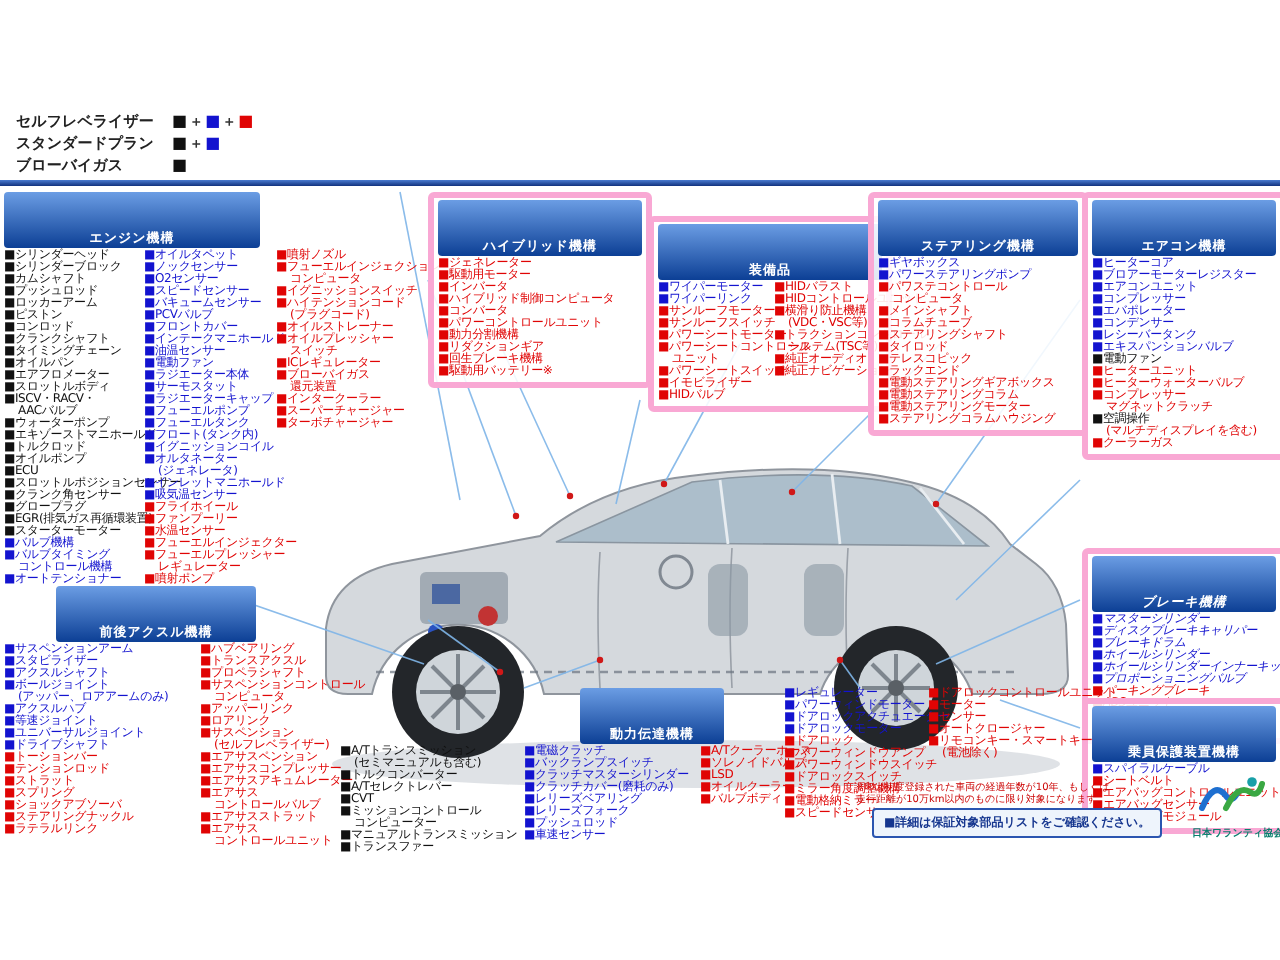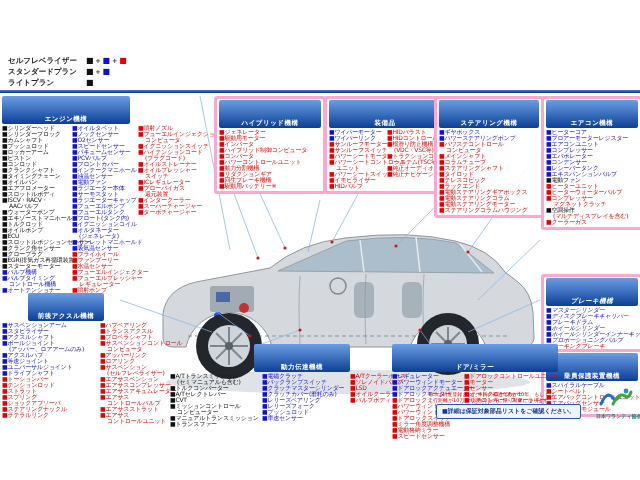--- a/index.html
+++ b/index.html
@@ -51,21 +51,21 @@
         <span class="legend-plus">＋</span>
         <span class="legend-sq r">■</span>
       </div>
       <div class="legend-row">
         <span class="legend-label">スタンダードプラン</span>
         <span class="legend-sq k">■</span>
         <span class="legend-plus">＋</span>
         <span class="legend-sq b">■</span>
       </div>
       <div class="legend-row">
-        <span class="legend-label">ライトプラン</span>
+        <span class="legend-label">ブローバイガス</span>
         <span class="legend-sq k">■</span>
       </div>
     </div>
 
   <div id="divider"></div>
 
   <svg id="car" width="400" height="210" viewBox="0 0 400 210">
     <ellipse cx="200" cy="196" rx="182" ry="12" fill="#b9bfc7" opacity="0.45"></ellipse>
     <path d="M15 152 L15 128 Q18 103 48 96 L122 82 Q152 57 197 52 Q262 44 307 55 Q342 63 357 86
              L370 96 Q383 106 385 126 L386 152 Q386 161 372 161 L338 161 A40 40 0 0 0 262 161
@@ -244,21 +244,21 @@
           <div class="item r">■ハイブリッド制御コンピュータ</div>
           <div class="item r">■コンバータ</div>
           <div class="item r">■パワーコントロールユニット</div>
           <div class="item r">■動力分割機構</div>
           <div class="item r">■リダクションギア</div>
           <div class="item r">■回生ブレーキ機構</div>
           <div class="item r">■駆動用バッテリー※</div>
         </div>
       </div>
     </div>
-    <div class="section bordered" style="left: 324px; top: 96px;">
+    <div class="section bordered" style="left: 324px; top: 108px;">
       <div class="sec-header">装備品</div>
       <div class="cols">
         <div class="col" style="width: 56px;">
           <div class="item b">■ワイパーモーター</div>
           <div class="item b">■ワイパーリンク</div>
           <div class="item r">■サンルーフモーター</div>
           <div class="item r">■サンルーフスイッチ</div>
           <div class="item r">■パワーシートモーター</div>
           <div class="item r">■パワーシートコントロール</div>
           <div class="item r cont">ユニット</div>
@@ -345,21 +345,21 @@
         <div class="col" style="width: 92px;">
           <div class="item b">■スパイラルケーブル</div>
           <div class="item r">■シートベルト</div>
           <div class="item r">■エアバッグコントロールユニット</div>
           <div class="item r">■エアバッグセンサー</div>
           <div class="item r">■エアバッグモジュール</div>
         </div>
       </div>
     </div>
     <div class="section" style="left: 2px; top: 293px;">
-      <div class="sec-header" style="width: 76px; margin-left: 26px;">前後アクスル機構</div>
+      <div class="sec-header" style="width: 100px; margin-left: 26px;">前後アクスル機構</div>
       <div class="cols">
         <div class="col" style="width: 96px;">
           <div class="item b">■サスペンションアーム</div>
           <div class="item b">■スタビライザー</div>
           <div class="item b">■アクスルシャフト</div>
           <div class="item b">■ボールジョイント</div>
           <div class="item b cont">(アッパー、ロアアームのみ)</div>
           <div class="item b">■アクスルハブ</div>
           <div class="item b">■等速ジョイント</div>
           <div class="item b">■ユニバーサルジョイント</div>
@@ -387,21 +387,21 @@
           <div class="item r">■エアサスアキュムレーター</div>
           <div class="item r">■エアサス</div>
           <div class="item r cont">コントロールバルブ</div>
           <div class="item r">■エアサスストラット</div>
           <div class="item r">■エアサス</div>
           <div class="item r cont">コントロールユニット</div>
         </div>
       </div>
     </div>
     <div class="section" style="left: 170px; top: 344px;">
-      <div class="sec-header" style="width: 96px; margin-left: 84px;">動力伝達機構</div>
+      <div class="sec-header" style="width: 72px; margin-left: 120px;">動力伝達機構</div>
       <div class="cols">
         <div class="col" style="width: 90px;">
           <div class="item k">■A/Tトランスミッション</div>
           <div class="item k cont">(セミマニュアルも含む)</div>
           <div class="item k">■トルクコンバーター</div>
           <div class="item k">■A/Tセレクトレバー</div>
           <div class="item k">■CVT</div>
           <div class="item k">■ミッションコントロール</div>
           <div class="item k cont">コンピューター</div>
           <div class="item k">■マニュアルトランスミッション</div>
@@ -420,21 +420,20 @@
         <div class="col" style="width: 52px;">
           <div class="item r">■A/Tクーラーホース</div>
           <div class="item r">■ソレノイドバルブ</div>
           <div class="item r">■LSD</div>
           <div class="item r">■オイルクーラー</div>
           <div class="item r">■バルブボディ</div>
         </div>
       </div>
     </div>
     <div class="section" style="left: 392px; top: 344px;">
-      <div class="sec-header" style="width: 166px;">ドア/ミラー</div>
       <div class="cols">
         <div class="col" style="width: 70px;">
           <div class="item b">■レギュレーター</div>
           <div class="item b">■パワーウィンドモーター</div>
           <div class="item b">■ドアロックアクチュエーター</div>
           <div class="item b">■ドアロックモーター</div>
           <div class="item r">■ドアロック</div>
           <div class="item r">■パワーウィンドウアンプ</div>
           <div class="item r">■パワーウィンドウスイッチ</div>
           <div class="item r">■ドアロックスイッチ</div>

